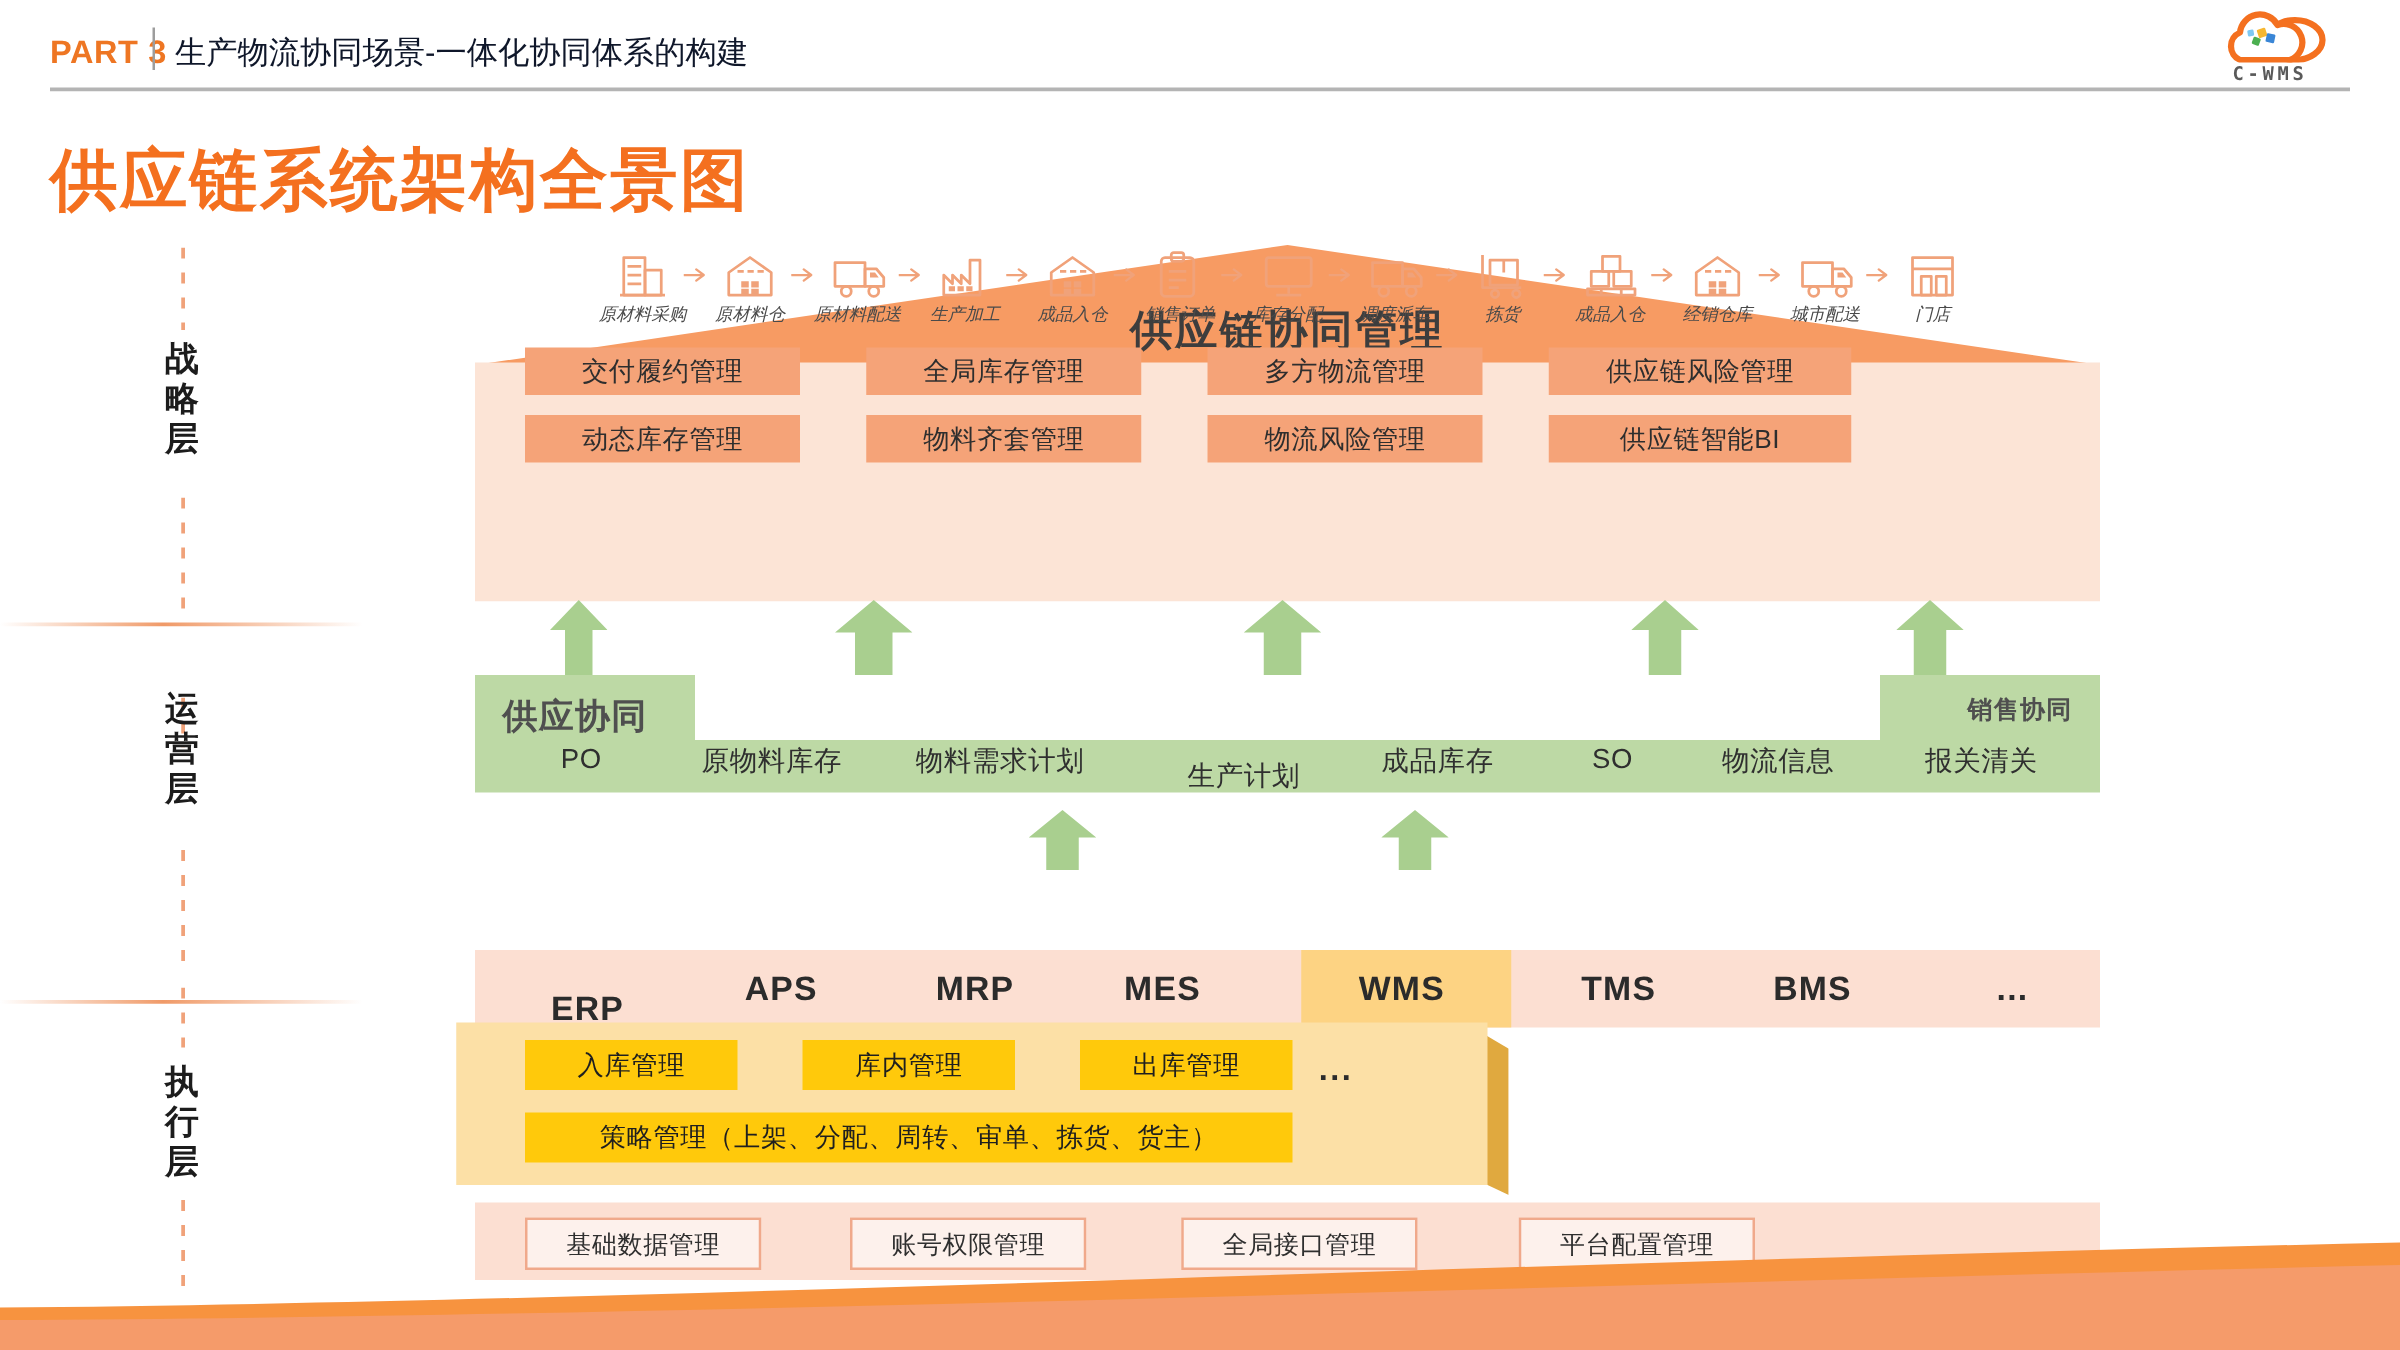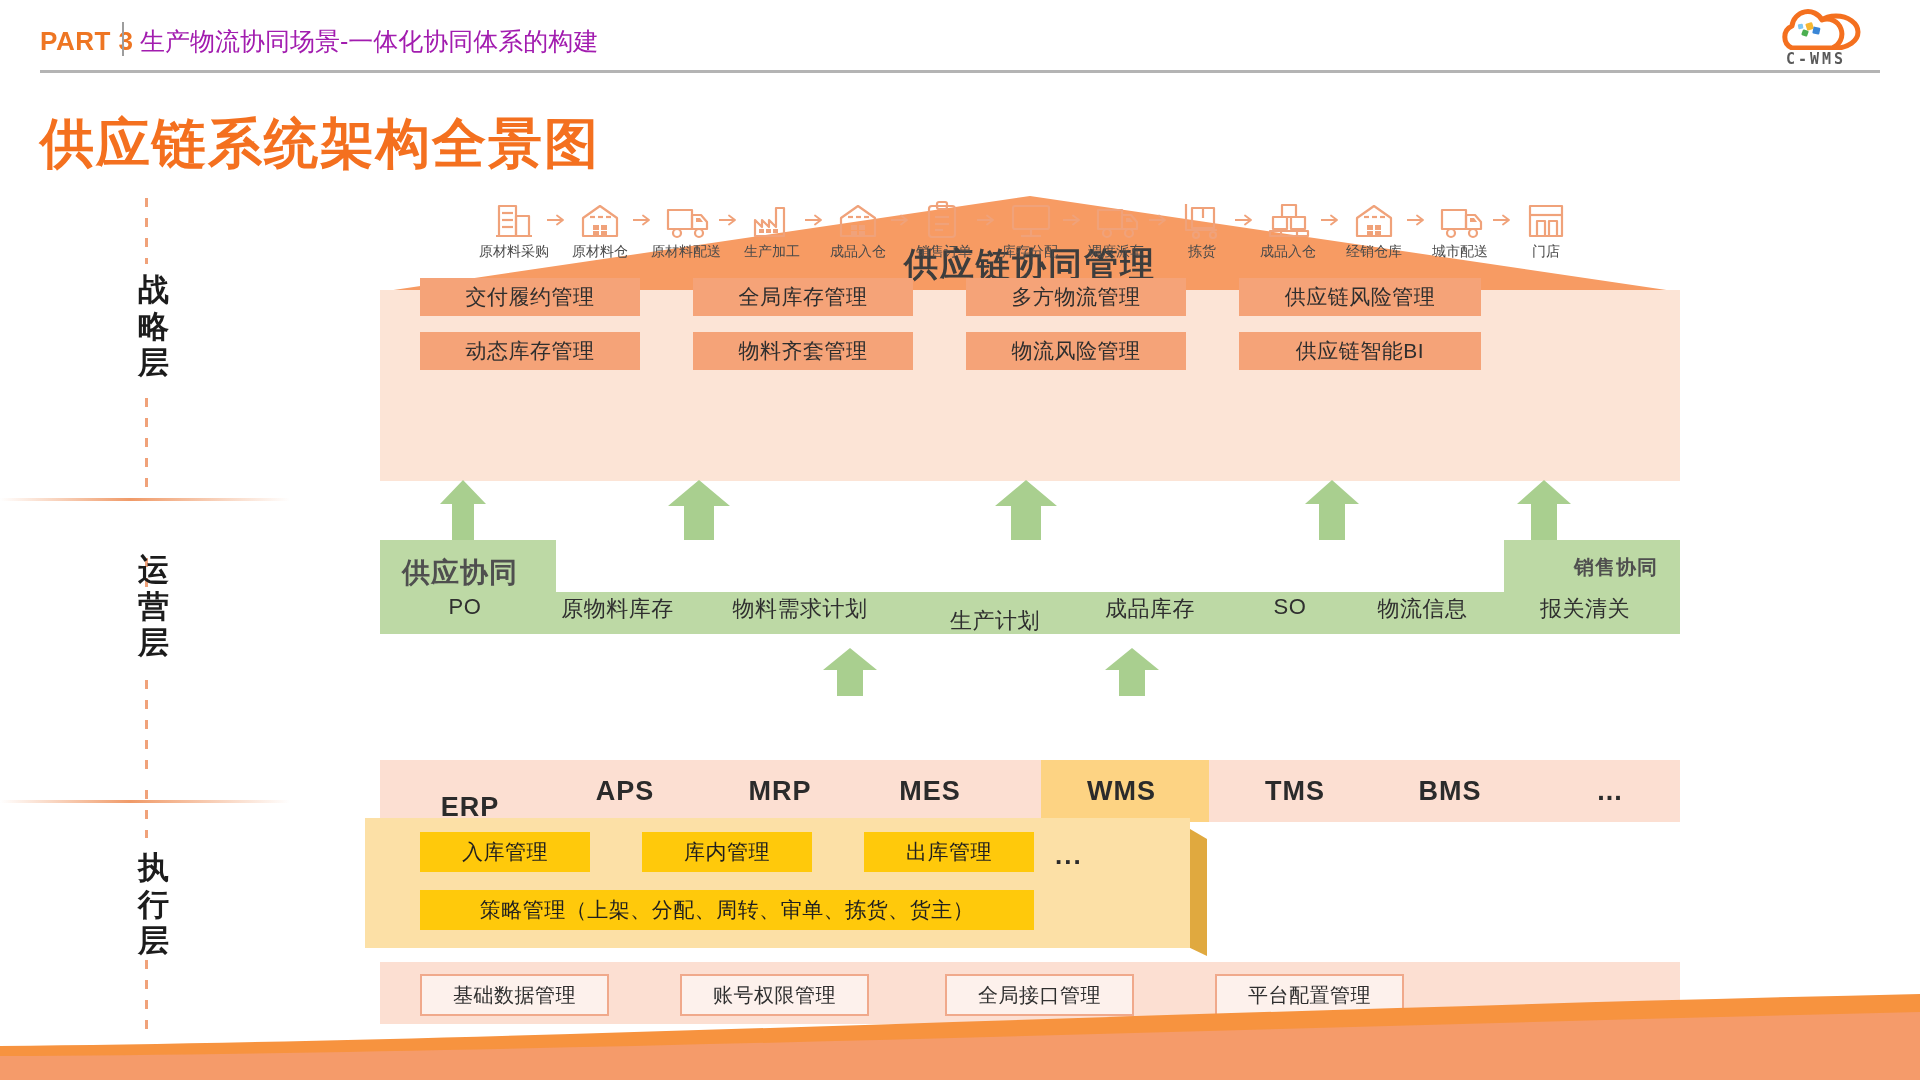--- a/index.html
+++ b/index.html
@@ -15,43 +15,43 @@
   #part-label{
     position:absolute;left:40px;top:26px;
     font-size:26px;font-weight:700;color:#ee7623;letter-spacing:.5px;
     white-space:nowrap;
   }
   #part-divider{
     position:absolute;left:122px;top:22px;width:2px;height:34px;background:#9d9d9d;
   }
   #header-subtitle{
     position:absolute;left:140px;top:25px;
-    font-size:25px;font-weight:400;color:#a21caf;white-space:nowrap;
+    font-size:25px;font-weight:400;color:#0f172a;white-space:nowrap;
   }
   #header-rule{
     position:absolute;left:40px;top:70px;width:1840px;height:3px;background:#b4b4b4;
   }
   
   #logo{position:absolute;right:44px;top:6px;width:120px;height:66px;}
   #logo-mark{position:absolute;left:18px;top:0;width:88px;height:44px;}
   #logo-text{
     position:absolute;left:0;top:44px;width:120px;text-align:center;
     font-size:15px;font-weight:700;color:#5a5a5a;letter-spacing:3px;
     font-family:"DejaVu Sans Mono",monospace;
   }
   
   #page-title{
     position:absolute;left:40px;top:108px;
     font-size:54px;font-weight:800;color:#f4701f;letter-spacing:2px;
     white-space:nowrap;
   }
   
   .axis-label{
-    position:absolute;left:122px;width:48px;text-align:right;
-    font-size:31px;font-weight:800;color:#1c1c1c;
+    position:absolute;left:122px;width:48px;text-align:center;
+    font-size:27px;font-weight:800;color:#1c1c1c;
     line-height:1.18;letter-spacing:1px;
   }
   #axis-strategic{top:272px;}
   #axis-operational{top:552px;}
   #axis-execution{top:850px;}
   .axis-dash{
     position:absolute;left:145px;width:3px;
     background-image:linear-gradient(to bottom,#f0a27a 0 9px,transparent 9px 20px);
     background-size:3px 20px;
   }
@@ -77,21 +77,21 @@
   #roof-title{
     position:absolute;left:0;top:46px;width:1300px;text-align:center;
     font-size:34px;font-weight:800;color:#3d3d3d;letter-spacing:2px;
   }
   #strategic-body{
     position:absolute;left:0;top:94px;width:1300px;height:191px;background:#fce4d6;
   }
   
   #icon-flow{
     position:absolute;left:0;top:4px;width:1300px;height:74px;
-    display:flex;align-items:flex-start;justify-content:center;
+    display:flex;align-items:flex-start;justify-content:center;font-style:italic;
   }
   .flow-node{
     display:flex;flex-direction:column;align-items:center;justify-content:flex-start;
     width:74px;
   }
   .flow-icon{width:42px;height:40px;display:block;}
   .flow-icon svg{display:block;}
   .flow-label{
     margin-top:3px;font-size:14px;color:#4a4a4a;white-space:nowrap;letter-spacing:0;
   }

